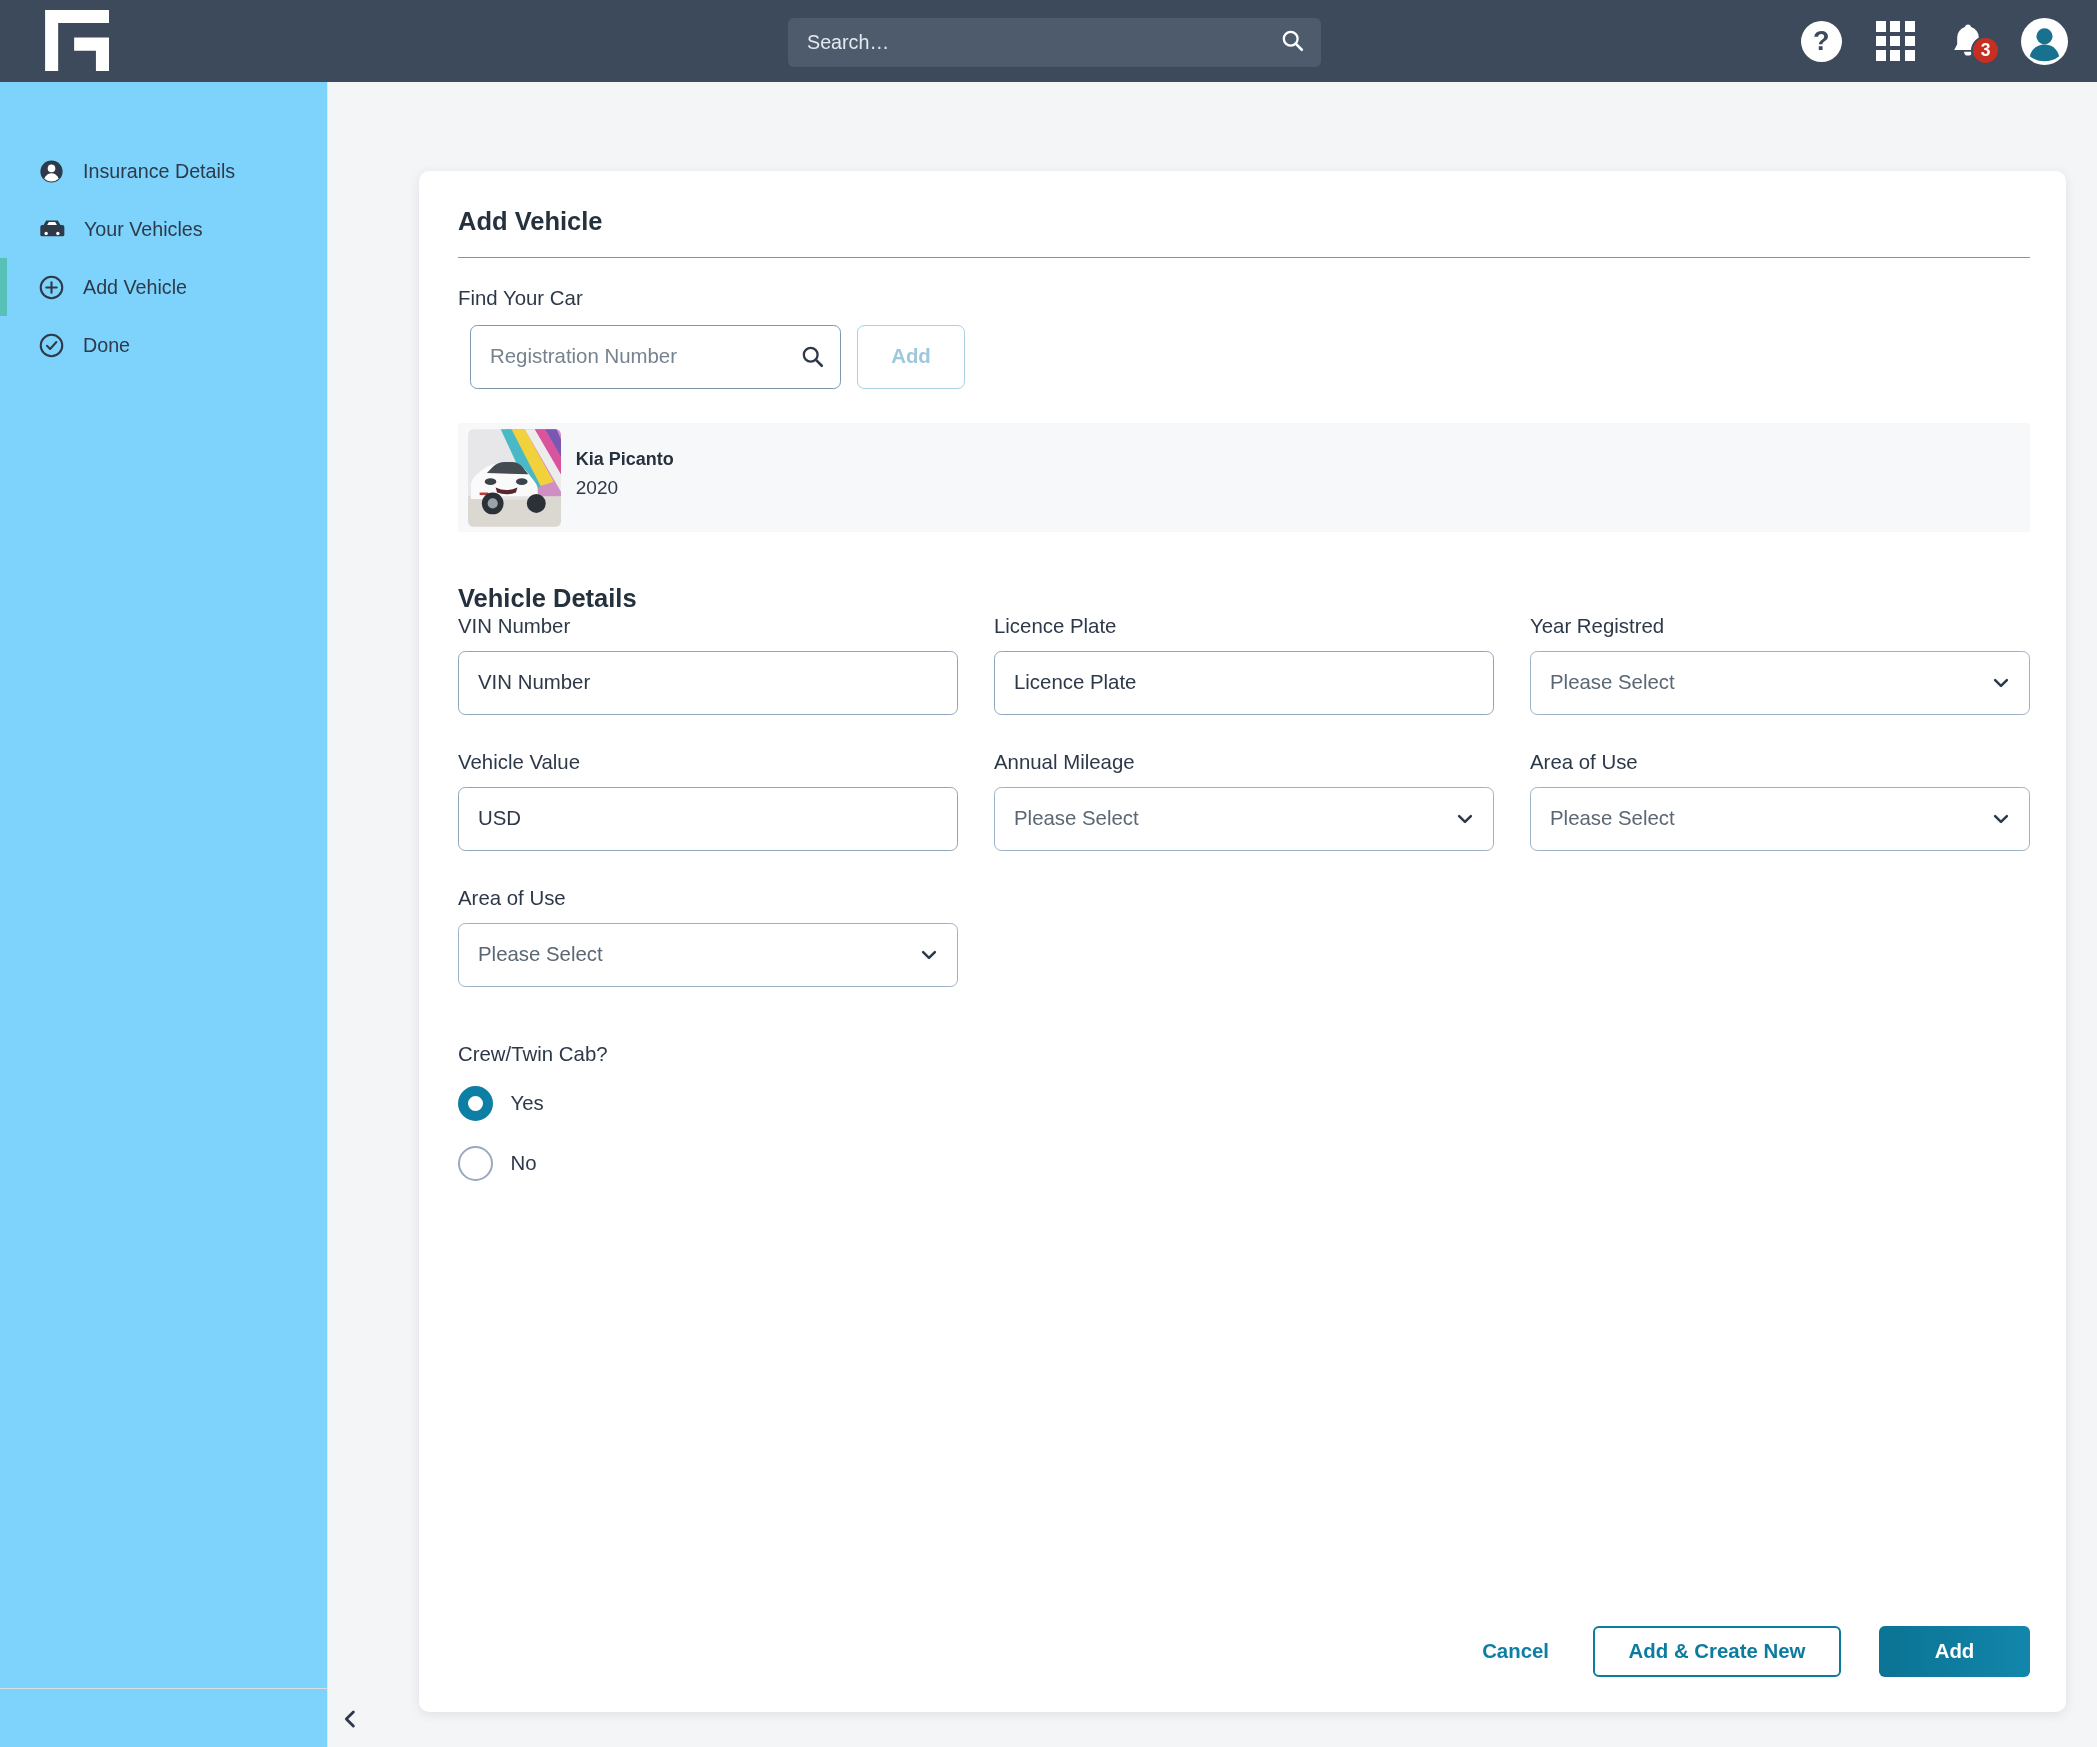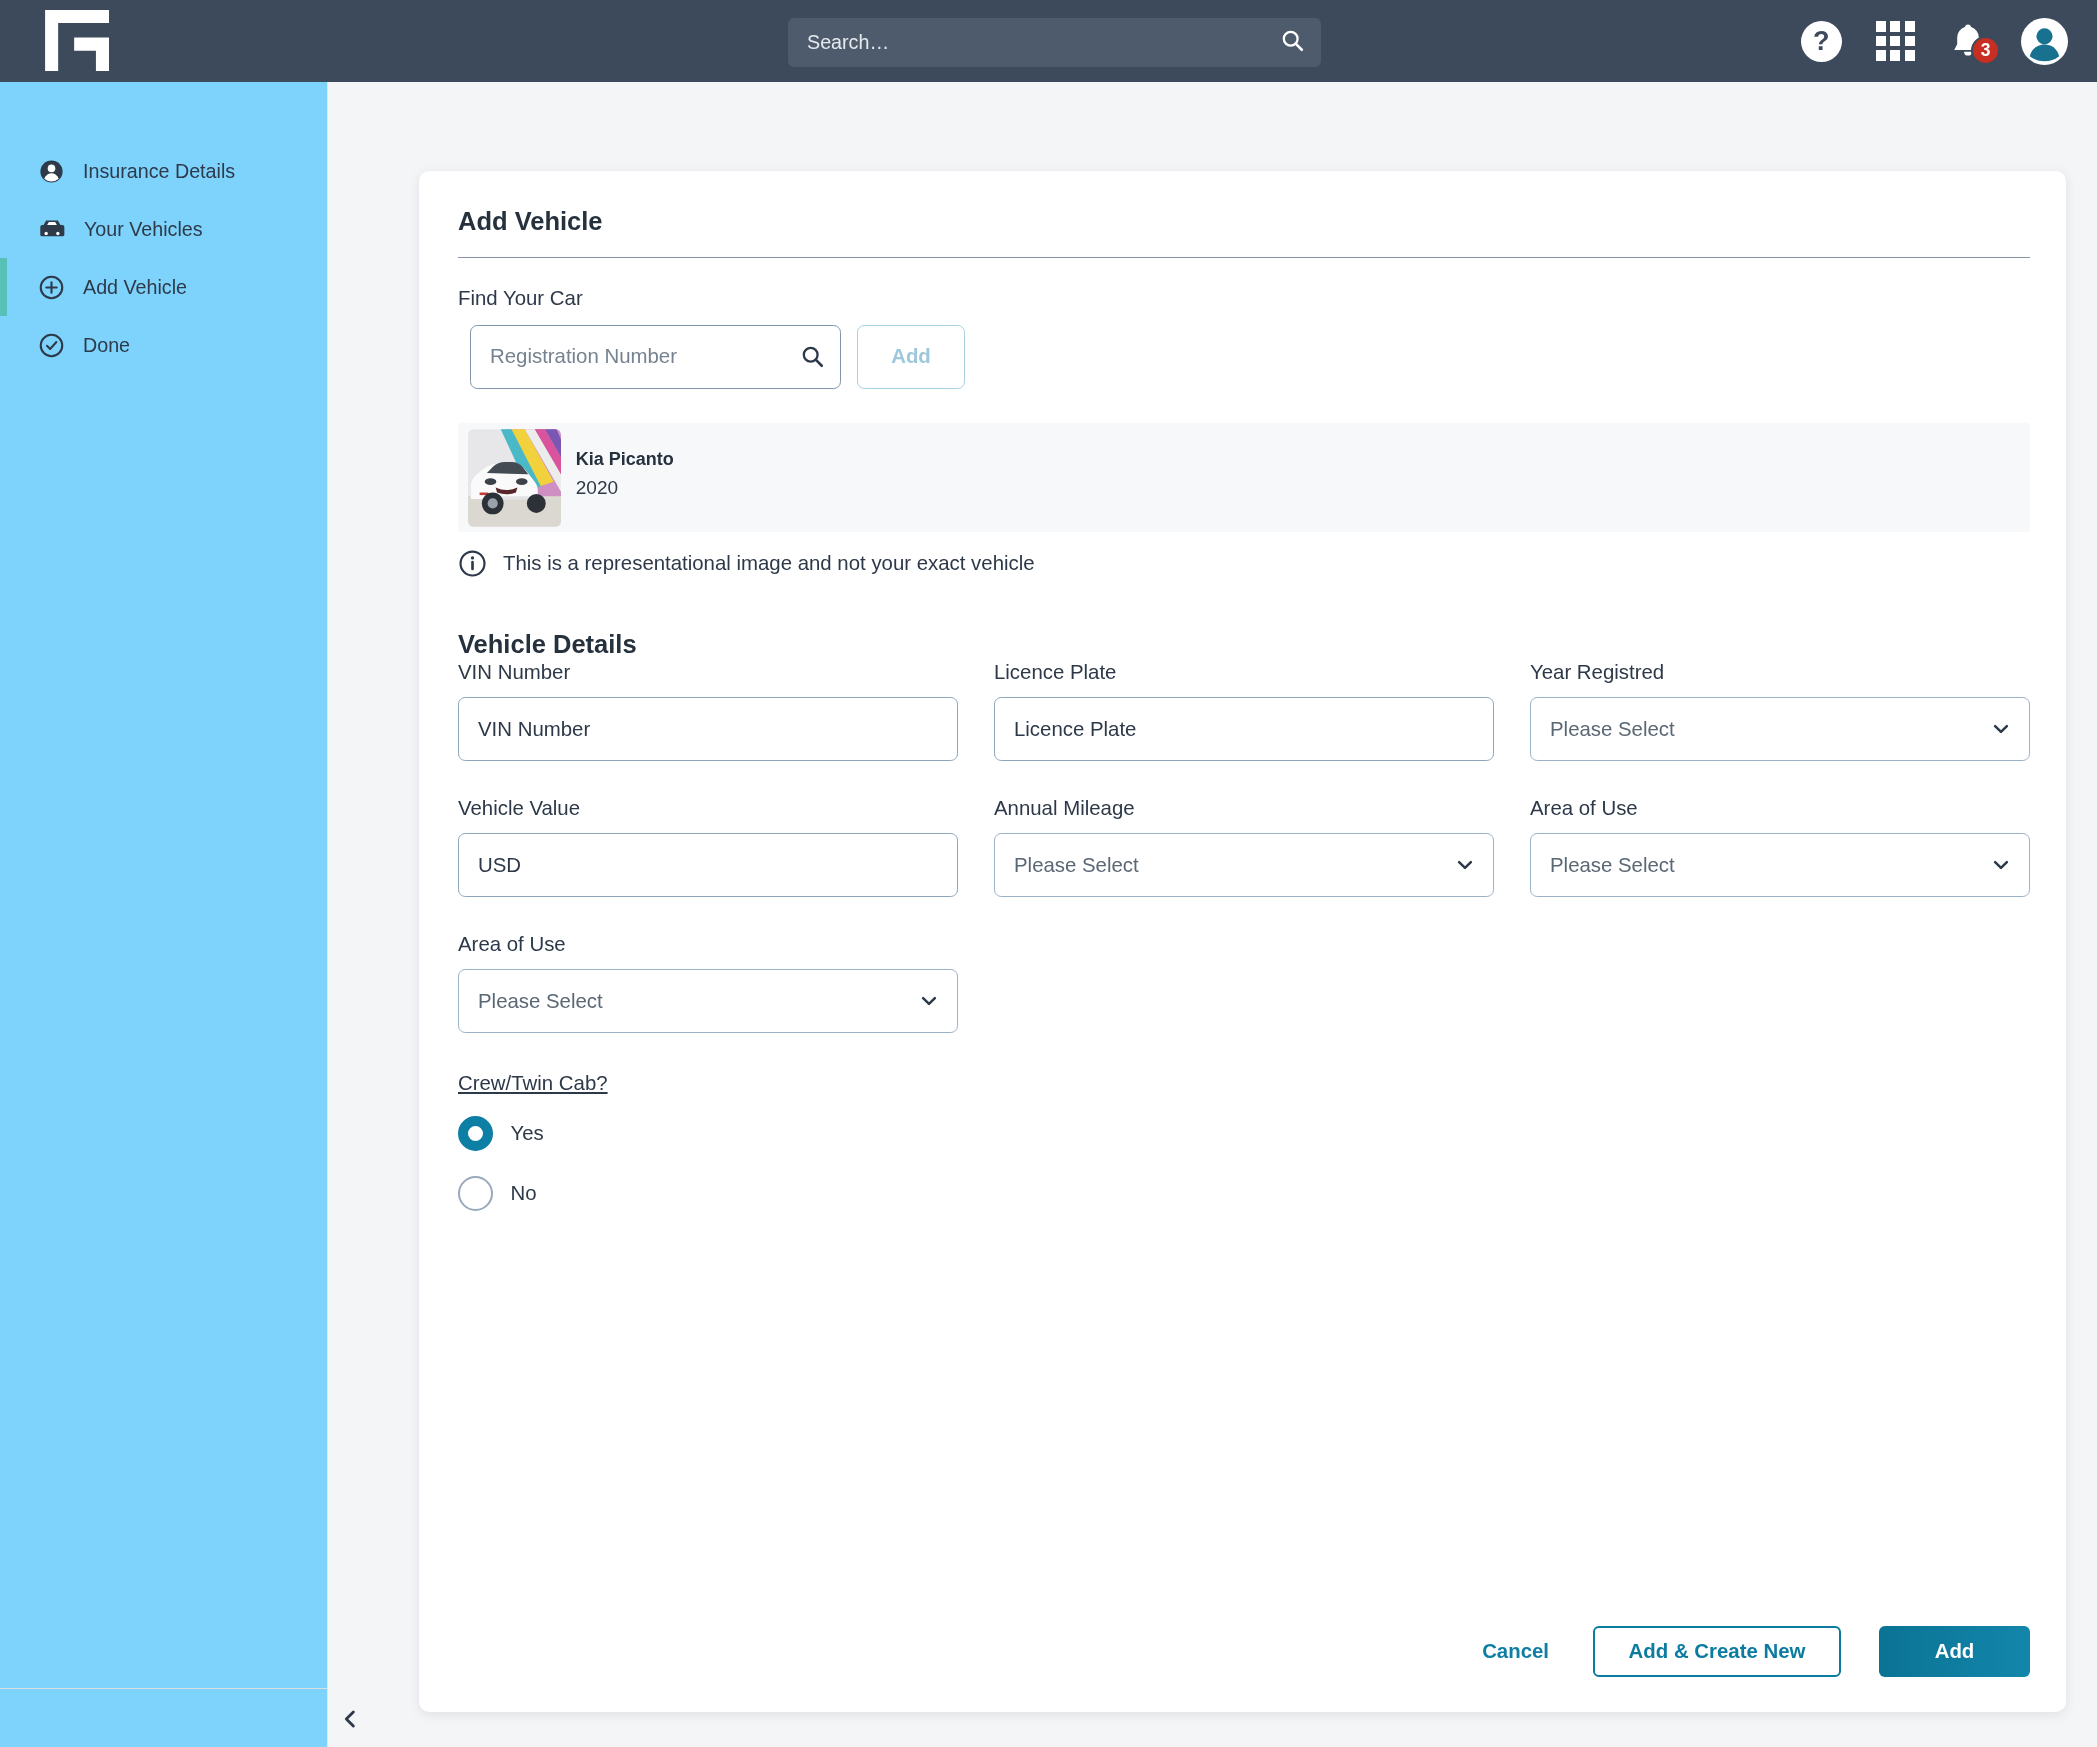--- a/index.html
+++ b/index.html
@@ -71,21 +71,21 @@
   .details-heading { margin:51px 0 0; font-size:25.5px; font-weight:700; color:#26313e; line-height:1.25; }
 
   .form-grid { display:grid; grid-template-columns:repeat(3,500px); column-gap:36px; row-gap:36px; }
   .field-label { font-size:20.4px; margin-bottom:13px; color:#2d3949; }
   .text-input { width:100%; height:64px; border:1.5px solid #8fa5bb; border-radius:7.3px; font-size:20.4px;
     color:#2d3949; padding:0 19px; outline:none; background:#fff; font-family:inherit; }
   .select { height:64px; border:1.5px solid #9db1c6; border-radius:7.3px; background:#fff; cursor:pointer;
     display:flex; align-items:center; justify-content:space-between; padding:0 17.5px 0 19px; }
   .select-value { font-size:20.4px; color:#5a6774; }
 
-  .crew-label { margin-top:39px; font-size:20.4px;text-decoration:underline; }
+  .crew-label { margin-top:56px; font-size:20.4px; }
   .radio-group { margin-top:20.4px; display:flex; flex-direction:column; gap:25px; }
   .radio-row { display:flex; align-items:center; gap:17.5px; cursor:pointer; width:max-content; }
   .radio { width:35px; height:35px; border-radius:50%; background:#fff; flex:0 0 auto; }
   .radio.selected { border:10.2px solid #0d7ea4; }
   .radio.unselected { border:2.2px solid #9aa9bd; }
   .radio-label { font-size:20.4px; }
 
   .actions { position:absolute; right:36px; bottom:35px; display:flex; align-items:center; gap:38px; }
   .btn-link { background:none; border:none; color:#0d7ea4; font-size:20.4px; font-weight:700; font-family:inherit; cursor:pointer; }
   .btn-outline { width:248px; height:51px; border:2.2px solid #0c7ba0; border-radius:5.8px; background:#fff;
@@ -232,28 +232,20 @@
         <circle cx="34" cy="102" r="7" fill="#9aa2ab"></circle>
         <circle cx="94" cy="102" r="13" fill="#2c3138"></circle>
       </svg>
     </div>
     <div class="vehicle-meta">
       <div class="vehicle-name">Kia Picanto</div>
       <div class="vehicle-year">2020</div>
     </div>
   </div>
 
-  <div class="disclaimer">
-    <svg width="29" height="29" viewBox="0 0 40 40">
-      <circle cx="20" cy="20" r="16.5" fill="none" stroke="#2d3949" stroke-width="3"></circle>
-      <line x1="20" y1="18" x2="20" y2="27.5" stroke="#2d3949" stroke-width="3.6" stroke-linecap="round"></line>
-      <circle cx="20" cy="12.3" r="2.3" fill="#2d3949"></circle>
-    </svg>
-    <span>This is a representational image and not your exact vehicle</span>
-  </div>
 
   <h2 class="details-heading">Vehicle Details</h2>
 
   <div class="form-grid">
 
     <div class="field">
       <div class="field-label">VIN Number</div>
       <input class="text-input" type="text" value="VIN Number" style="">
     </div>
 

